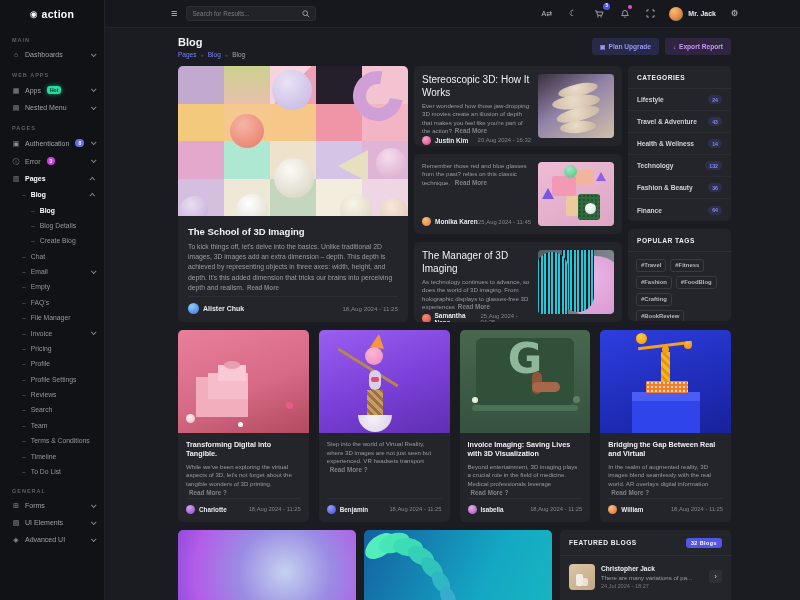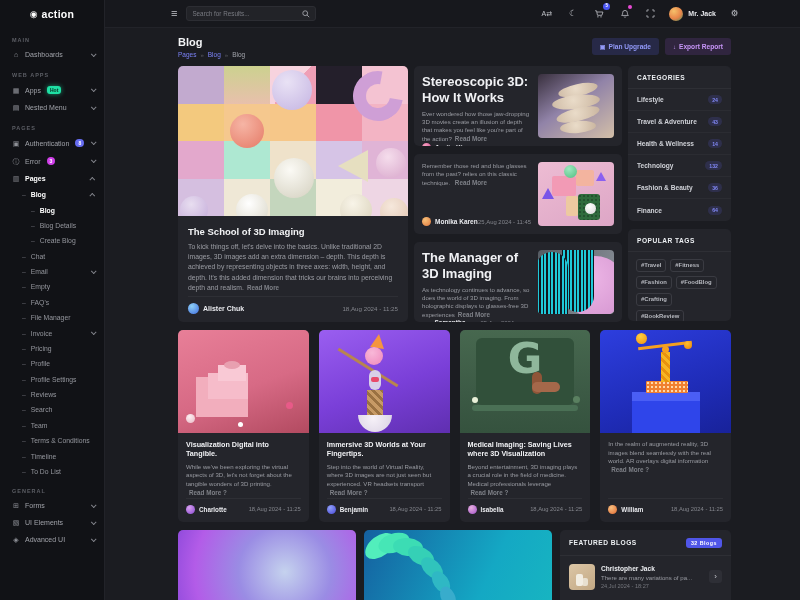--- a/index.html
+++ b/index.html
@@ -93,21 +93,21 @@
 .av-j{background:radial-gradient(circle at 35% 30%,#f7a0c0,#d2488f)}
 .av-m{background:radial-gradient(circle at 35% 30%,#f7c078,#e0783f)}
 .av-s{background:radial-gradient(circle at 35% 30%,#f58f78,#d04838)}
 .av-c{background:radial-gradient(circle at 35% 30%,#d8a0f0,#8848d0)}
 .av-b{background:radial-gradient(circle at 35% 30%,#90a0f8,#4848d8)}
 .av-i{background:radial-gradient(circle at 35% 30%,#e8b0e0,#a050c8)}
 .av-w{background:radial-gradient(circle at 35% 30%,#f8c080,#e06830)}
 
 .mini{height:80px;display:flex;padding:8px;gap:7px}
 .mtxt{flex:1;display:flex;flex-direction:column;min-width:0}
-.mtitle{font-size:13px;font-weight:bold;color:#f0f1f4;margin-bottom:3px;line-height:1.25;cursor:pointer}
+.mtitle{font-size:10px;font-weight:normal;color:#f0f1f4;margin-bottom:3px;line-height:1.25;cursor:pointer}
 .mex{font-size:6.1px;line-height:1.38;color:#999ba2}
 .mini .meta{border-top:none;padding-top:0}
 .mini .av{width:9px;height:9px}
 .mini .nm{font-size:6.5px}
 .mini .dt{font-size:5.9px}
 .mimg{width:76px;border-radius:4px;position:relative;overflow:hidden;cursor:pointer;flex-shrink:0}
 .mi-a{background:linear-gradient(145deg,#39303e,#9183a8 45%,#d3bfa8)}
 .disc{position:absolute;background:radial-gradient(circle at 45% 35%,#eadcc9,#c9b49e);border-radius:50%}
 .d1{width:40px;height:12px;top:10px;left:20px;transform:rotate(-12deg)}
 .d2{width:48px;height:14px;top:21px;left:14px;transform:rotate(-7deg)}
@@ -538,82 +538,82 @@
           <div class="gimg ci-1">
               <span class="ci c1-s1"></span>
               <span class="ci c1-s2"></span>
               <span class="ci c1-s3"></span>
               <span class="ci c1-cyl"></span>
               <span class="ci c1-b1"></span>
               <span class="ci c1-b2"></span>
               <span class="ci c1-b3"></span>
             </div>
           <div class="gbody">
-            <div class="gtitle">Visualization Digital into Tangible.</div>
+            <div class="gtitle">Transforming Digital into Tangible.</div>
             <div class="gex"><span>While we've been exploring the virtual aspects of 3D, let's not forget about the tangible wonders of 3D printing.</span> <span class="read-more">Read More ?</span></div>
             <div class="meta">
                 <span class="av av-c"></span>
                 <span class="nm">Charlotte</span>
                 <span class="dt">18,Aug 2024 - 11:25</span>
               </div>
           </div>
         </div>
         <div class="gcard">
           <div class="gimg ci-2">
               <span class="ci c2-plank"></span>
               <span class="ci c2-cone"></span>
               <span class="ci c2-sph"></span>
               <span class="ci c2-caps">
                 <i></i>
               </span>
               <span class="ci c2-col"></span>
               <span class="ci c2-bowl"></span>
             </div>
           <div class="gbody">
-            <div class="gtitle">Immersive 3D Worlds at Your Fingertips.</div>
             <div class="gex"><span>Step into the world of Virtual Reality, where 3D images are not just seen but experienced. VR headsets transport</span> <span class="read-more">Read More ?</span></div>
             <div class="meta">
                 <span class="av av-b"></span>
                 <span class="nm">Benjamin</span>
                 <span class="dt">18,Aug 2024 - 11:25</span>
               </div>
           </div>
         </div>
         <div class="gcard">
           <div class="gimg ci-3">
               <span class="ci c3-panel"></span>
               <span class="ci c3-g">G</span>
               <span class="ci c3-pipe2"></span>
               <span class="ci c3-pipe"></span>
               <span class="ci c3-ledge"></span>
               <span class="ci c3-b1"></span>
               <span class="ci c3-b2"></span>
             </div>
           <div class="gbody">
-            <div class="gtitle">Medical Imaging: Saving Lives where 3D Visualization</div>
+            <div class="gtitle">Invoice Imaging: Saving Lives with 3D Visualization</div>
             <div class="gex"><span>Beyond entertainment, 3D imaging plays a crucial role in the field of medicine. Medical professionals leverage</span> <span class="read-more">Read More ?</span></div>
             <div class="meta">
                 <span class="av av-i"></span>
                 <span class="nm">Isabella</span>
                 <span class="dt">18,Aug 2024 - 11:25</span>
               </div>
           </div>
         </div>
         <div class="gcard">
           <div class="gimg ci-4">
               <span class="ci c4-cube"></span>
               <span class="ci c4-cubetop"></span>
               <span class="ci c4-dots"></span>
               <span class="ci c4-col"></span>
               <span class="ci c4-knob"></span>
               <span class="ci c4-plank"></span>
               <span class="ci c4-ball1"></span>
               <span class="ci c4-ball2"></span>
             </div>
           <div class="gbody">
+            <div class="gtitle">Bridging the Gap Between Real and Virtual</div>
             <div class="gex"><span>In the realm of augmented reality, 3D images blend seamlessly with the real world. AR overlays digital information</span> <span class="read-more">Read More ?</span></div>
             <div class="meta">
                 <span class="av av-w"></span>
                 <span class="nm">William</span>
                 <span class="dt">18,Aug 2024 - 11:25</span>
               </div>
           </div>
         </div>
       </div>
 

